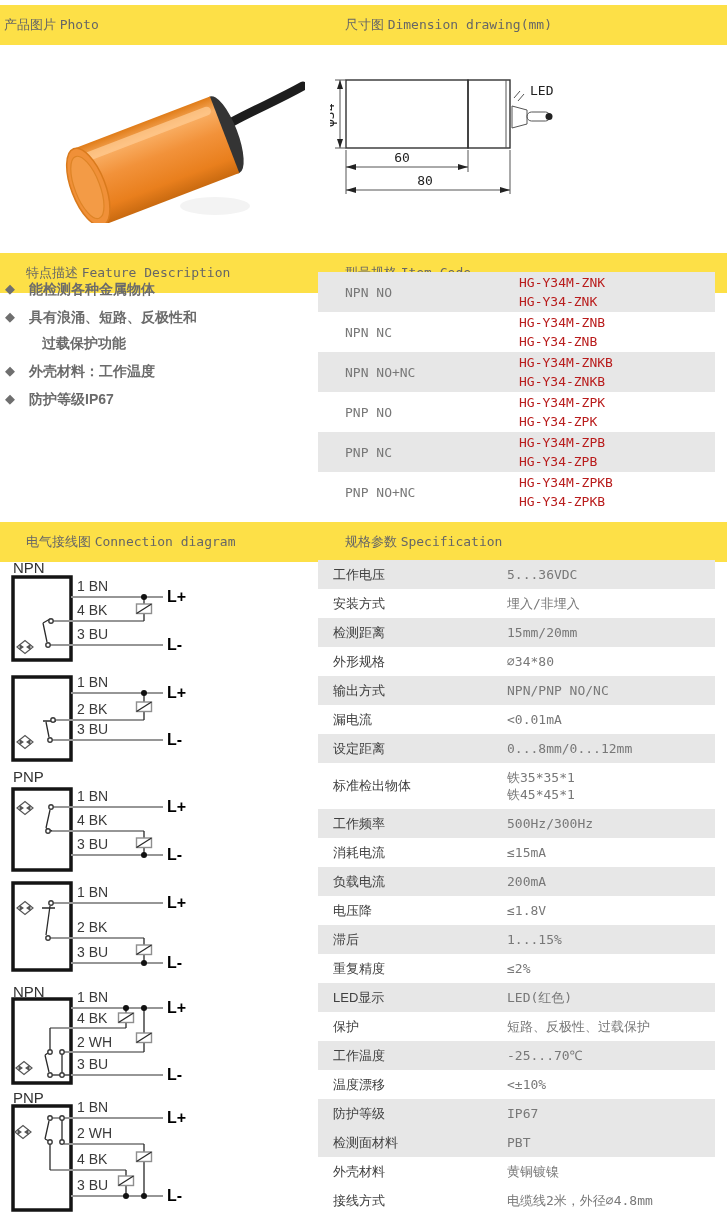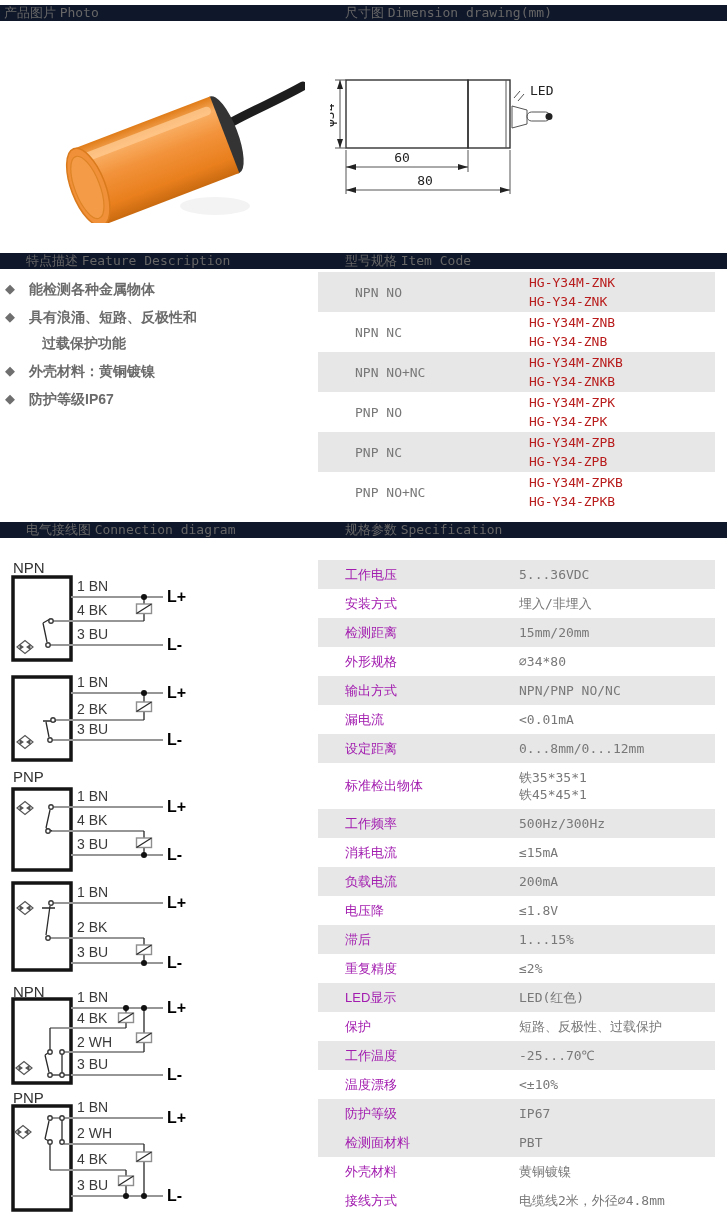--- a/index.html
+++ b/index.html
@@ -1,48 +1,48 @@
 <!DOCTYPE html>
 <html><head>
 <meta charset="utf-8">
 <style>
   html,body{margin:0;padding:0;background:#fff;}
   .page{position:relative;width:727px;height:1216px;background:#fff;overflow:hidden;
         font-family:"Liberation Sans",sans-serif;}
   .mono{font-family:"DejaVu Sans Mono","Liberation Mono",monospace;}
 
   
-  .bar{position:absolute;left:0;width:727px;height:16px;background:#0f172a;}
+  .bar{position:absolute;left:0;width:727px;height:40px;background:#fde047;}
   .bar .bt{position:absolute;top:50%;transform:translateY(-50%);white-space:nowrap;
            font-size:13px;color:#666;}
   .bar .zh{font-family:"Liberation Sans",sans-serif;}
   .bar .en{font-family:"DejaVu Sans Mono","Liberation Mono",monospace;}
   .pos-l0{left:4px;} .pos-l1{left:26px;} .pos-r{left:345px;}
 
   
   .features{position:absolute;left:5px;top:276px;width:305px;}
   .feat{display:flex;margin-bottom:2px;}
   .feat-bullet{width:24px;font-size:13px;color:#6f6f6f;line-height:26px;}
   .feat-text{font-size:14px;font-weight:bold;color:#6b6b6b;}
   .feat-text div{line-height:26px;}
   .feat-cont{padding-left:13px;}
 
   
   .ic-table{position:absolute;left:318px;top:272px;width:397px;}
   .ic-row{display:flex;height:40px;align-items:center;}
   .ic-row.shade{background:#e7e7e7;}
-  .ic-type{width:174px;padding-left:37px;font-size:13px;color:#787878;}
+  .ic-type{width:174px;padding-left:27px;font-size:13px;color:#787878;}
   .ic-codes{font-size:13px;color:#b91c1c;line-height:19px;}
 
   
   .sp-table{position:absolute;left:318px;top:560px;width:397px;}
   .sp-row{display:flex;height:29px;align-items:center;}
   .sp-row.tall{height:46px;}
   .sp-row.shade{background:#e7e7e7;}
-  .sp-label{width:174px;padding-left:27px;font-size:13px;color:#a21caf;}
+  .sp-label{width:174px;padding-left:15px;font-size:13px;color:#404040;}
   .sp-value{font-size:13px;color:#787878;line-height:17px;}
 
   
   svg{position:absolute;}
   .w{stroke:#969696;stroke-width:2;fill:none;}
   .k{stroke:#2a2a2a;stroke-width:1.3;fill:none;}
   .bx{fill:#fff;stroke:#141414;stroke-width:3.5;}
   .ld{fill:#fff;stroke:#8e8e8e;stroke-width:1.4;}
   .sc{fill:#fff;stroke:#3a3a3a;stroke-width:1.4;}
   .dm{fill:none;stroke:#555;stroke-width:1.2;}
@@ -140,21 +140,21 @@
       <div class="feat">
         <span class="feat-bullet">◆</span>
         <span class="feat-text">
           <div>具有浪涌、短路、反极性和</div>
           <div class="feat-cont">过载保护功能</div>
         </span>
       </div>
       <div class="feat">
         <span class="feat-bullet">◆</span>
         <span class="feat-text">
-          <div>外壳材料：黄铜镀镍</div>
+          <div>外壳材料：工作温度</div>
         </span>
       </div>
       <div class="feat">
         <span class="feat-bullet">◆</span>
         <span class="feat-text">
           <div>防护等级IP67</div>
         </span>
       </div>
     </div>
 

